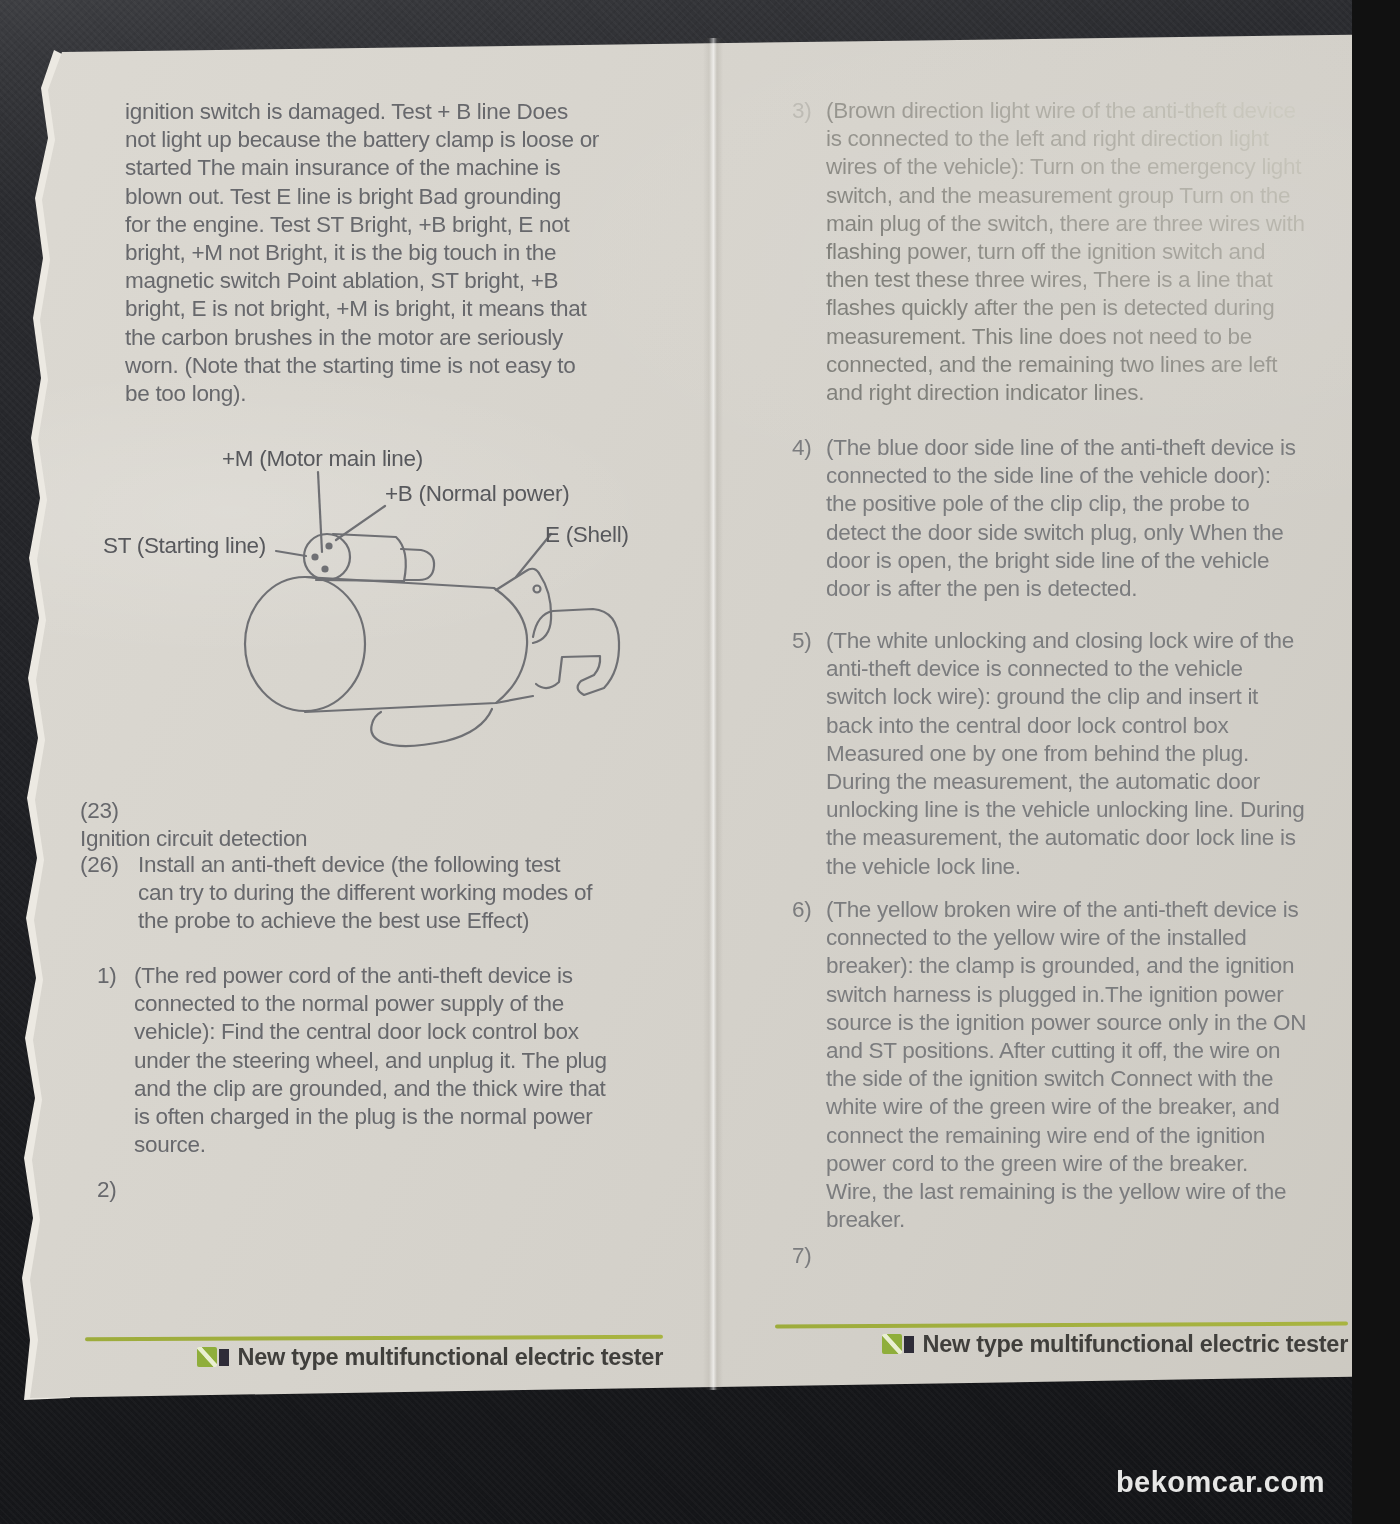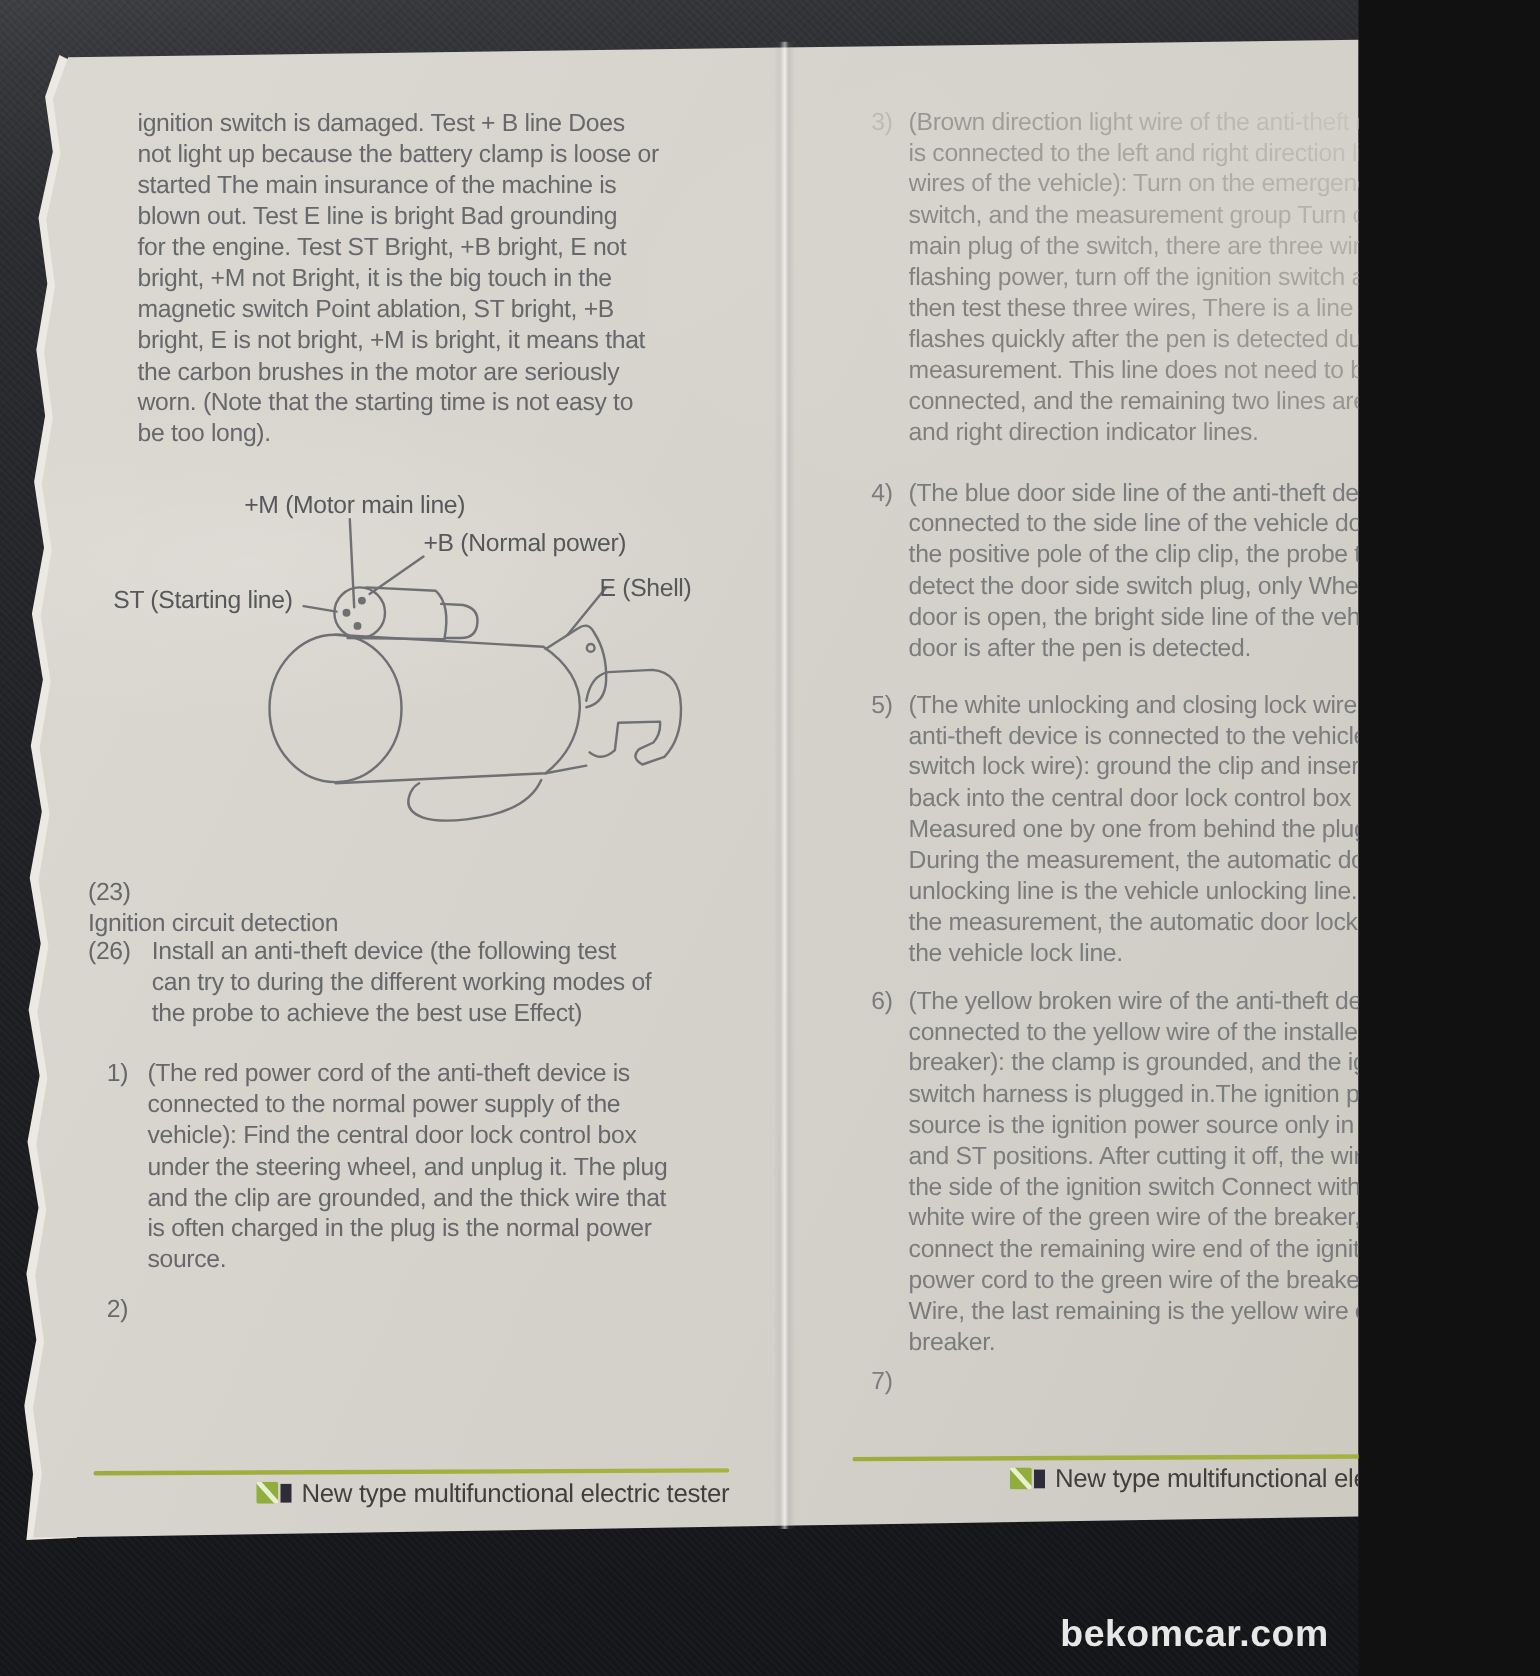--- a/index.html
+++ b/index.html
@@ -1,17 +1,17 @@
 <!DOCTYPE html>
 <html><head>
 <meta charset="utf-8">
 <style>
   html,body{margin:0;padding:0;background:#111;}
   .scene{
-    position:relative;width:1235px;height:1524px;overflow:hidden;
+    position:relative;width:1352px;height:1524px;overflow:hidden;
     font-family:"Liberation Sans",sans-serif;
     background:linear-gradient(172deg,#3e3f43 0%,#36373b 4%,#2b2c30 12%,#202125 45%,#17181b 80%,#141518 100%);
   }
   .scene::before{ 
     content:"";position:absolute;inset:0;
     background:
       repeating-linear-gradient(45deg,rgba(255,255,255,.025) 0 2px,transparent 2px 5px),
       repeating-linear-gradient(-45deg,rgba(0,0,0,.05) 0 2px,transparent 2px 6px);
     pointer-events:none;
   }
@@ -47,22 +47,22 @@
   }
   .rule{position:absolute;height:3.5px;background:linear-gradient(90deg,#9dac3c,#a8b441);border-radius:2px;}
   .rule-left{transform:rotate(-0.25deg);}
   .rule-right{transform:rotate(-0.3deg);}
   .footer-row{position:absolute;display:flex;align-items:center;justify-content:flex-end;height:30px;}
   .logo-green{
     flex:none;width:20px;height:20px;border-radius:2px;background:#8fae3b;margin-right:2px;
     background-image:linear-gradient(48deg,transparent 42%,#e9efd2 45%,#e9efd2 58%,transparent 61%);
   }
   .logo-dark{flex:none;width:10px;height:17px;background:#2e2c38;margin-right:9px;}
-  .footer-label{font-size:23.5px;font-weight:400;color:#403f3c;letter-spacing:-0.3px;}
-  .watermark{position:absolute;right:27px;top:1466px;font-size:34px;font-weight:700;color:#e7e7e6;letter-spacing:0.5px;}
+  .footer-label{font-size:23.5px;font-weight:700;color:#403f3c;letter-spacing:-0.3px;}
+  .watermark{position:absolute;right:27px;top:1466px;font-size:29px;font-weight:700;color:#e7e7e6;letter-spacing:0.5px;}
   .diagram{position:absolute;left:85px;top:430px;}
   .diagram path,.diagram line,.diagram ellipse,.diagram circle{fill:none;stroke:#6f7074;stroke-width:2.2;stroke-linecap:round;stroke-linejoin:round;}
   .diagram circle.dot{fill:#6f7074;stroke:none;}
   .diagram text{fill:#57585c;font-size:22.5px;font-family:"Liberation Sans",sans-serif;letter-spacing:-0.3px;}
 </style>
 </head>
 <body>
 
 <div class="scene">
   <div class="torn-backing"></div>

